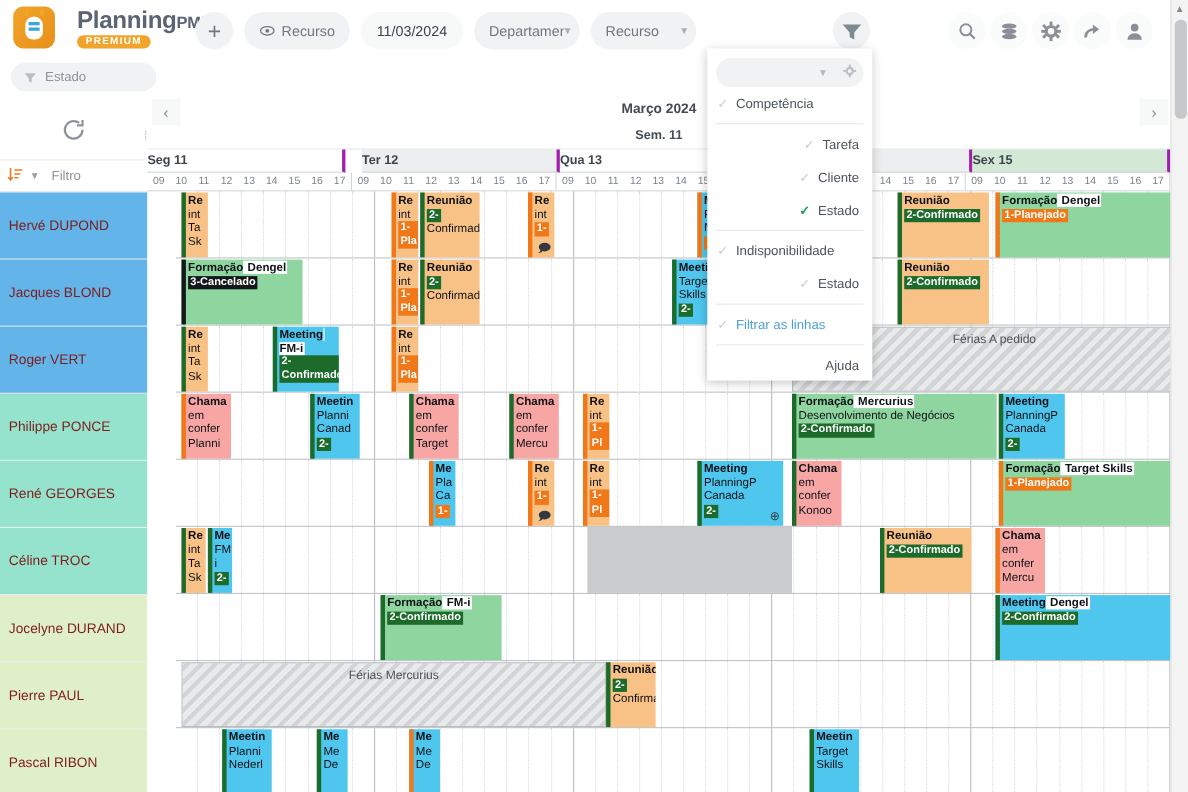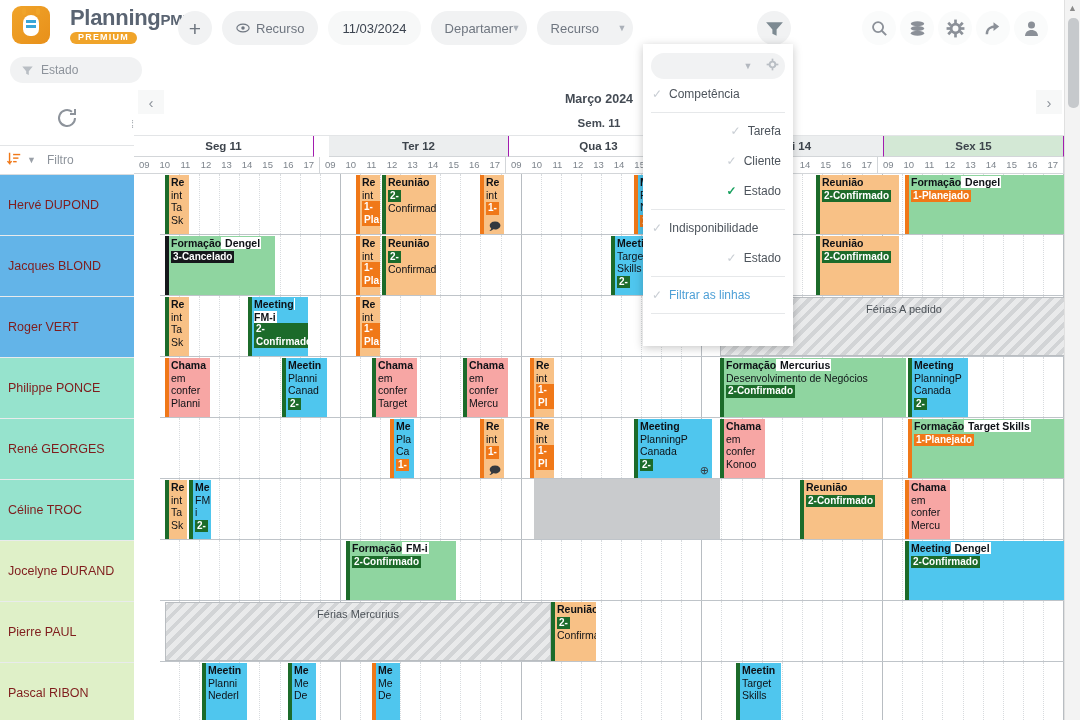--- a/index.html
+++ b/index.html
@@ -110,22 +110,22 @@
   #month-lbl {
     position:absolute; left:0; right:0; top:2px; text-align:center;
     font-size:12.5px; font-weight:bold; color:#444b54;
   }
   #week-row {
     height:22px; text-align:center; font-size:11.5px; font-weight:bold; color:#444b54;
     padding-top:3px; border-bottom:1px solid #e3e5e7;
   }
   #day-row { display:flex; height:21px; }
   .day-cell {
-    flex:1; border-right:1px solid #a21caf; border-bottom:1px solid #d3d6d9;
-    text-align:center; font-size:11.5px; font-weight:bold; color:#3d444c;
+    flex:1; border-right:3px solid #a21caf; border-bottom:1px solid #d3d6d9;
+    font-size:11.5px; font-weight:bold; color:#3d444c;
     line-height:20px; background:#fff;
   }
   .day-cell.alt { background:#eceeef;margin-left:15px; }
   .day-cell.hl { background:#d3e8d5; }
   #hour-row { display:flex; height:17px; }
   .day-hours { flex:1; display:flex; border-right:1px solid #d3d6d9; }
   .hr-cell {
     flex:1; text-align:center; font-size:9.5px; color:#7d848c; line-height:16px;
     border-bottom:1px solid #d3d6d9;
   }
@@ -317,20 +317,23 @@
       <div class="dd-item">
         <span class="ck">✓</span>
         <span>Estado</span>
       </div>
       <div class="dd-sep"></div>
       <div class="dd-item blue left">
         <span class="ck">✓</span>
         <span>Filtrar as linhas</span>
       </div>
       <div class="dd-sep"></div>
+      <div class="dd-item">
+        <span>Ajuda</span>
+      </div>
     </div>
 </div>
 
 <div id="leftpanel">
   <div id="refresh-cell">
     <svg width="24" height="24" viewBox="0 0 24 24">
       <path d="M20 12a8 8 0 1 1-3-6.2" fill="none" stroke="#8d939b" stroke-width="2"></path>
       <path d="M20 3v5h-5" fill="none" stroke="#8d939b" stroke-width="2"></path>
     </svg>
   </div>

